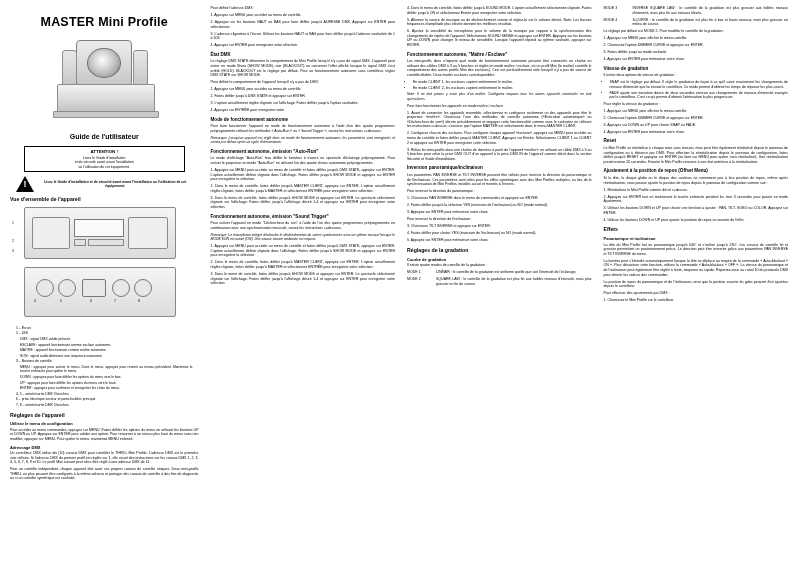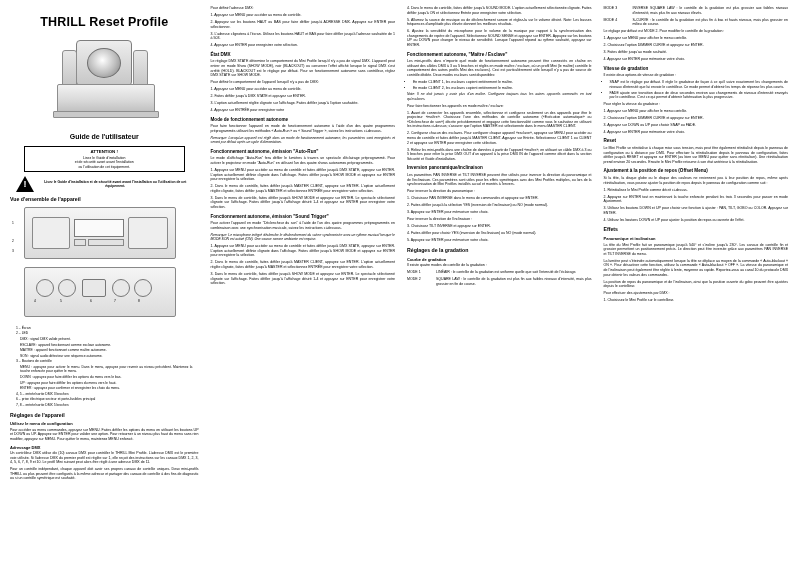--- a/index.html
+++ b/index.html
@@ -193,21 +193,21 @@
     font-weight: normal;
   }
   .modeline .mv { flex: 1 1 auto; }
 </style>
 </head>
 <body>
 
 <div class="page">
 
   <div class="col c1">
-    <div class="h-title">THRILL Reset Profile</div>
+    <div class="h-title">MASTER Mini Profile</div>
 
     <div class="fixture">
       <div class="head"></div>
       <div class="lens"></div>
       <div class="yoke-l"></div>
       <div class="yoke-r"></div>
       <div class="base"></div>
       <div class="base-foot"></div>
     </div>
 

